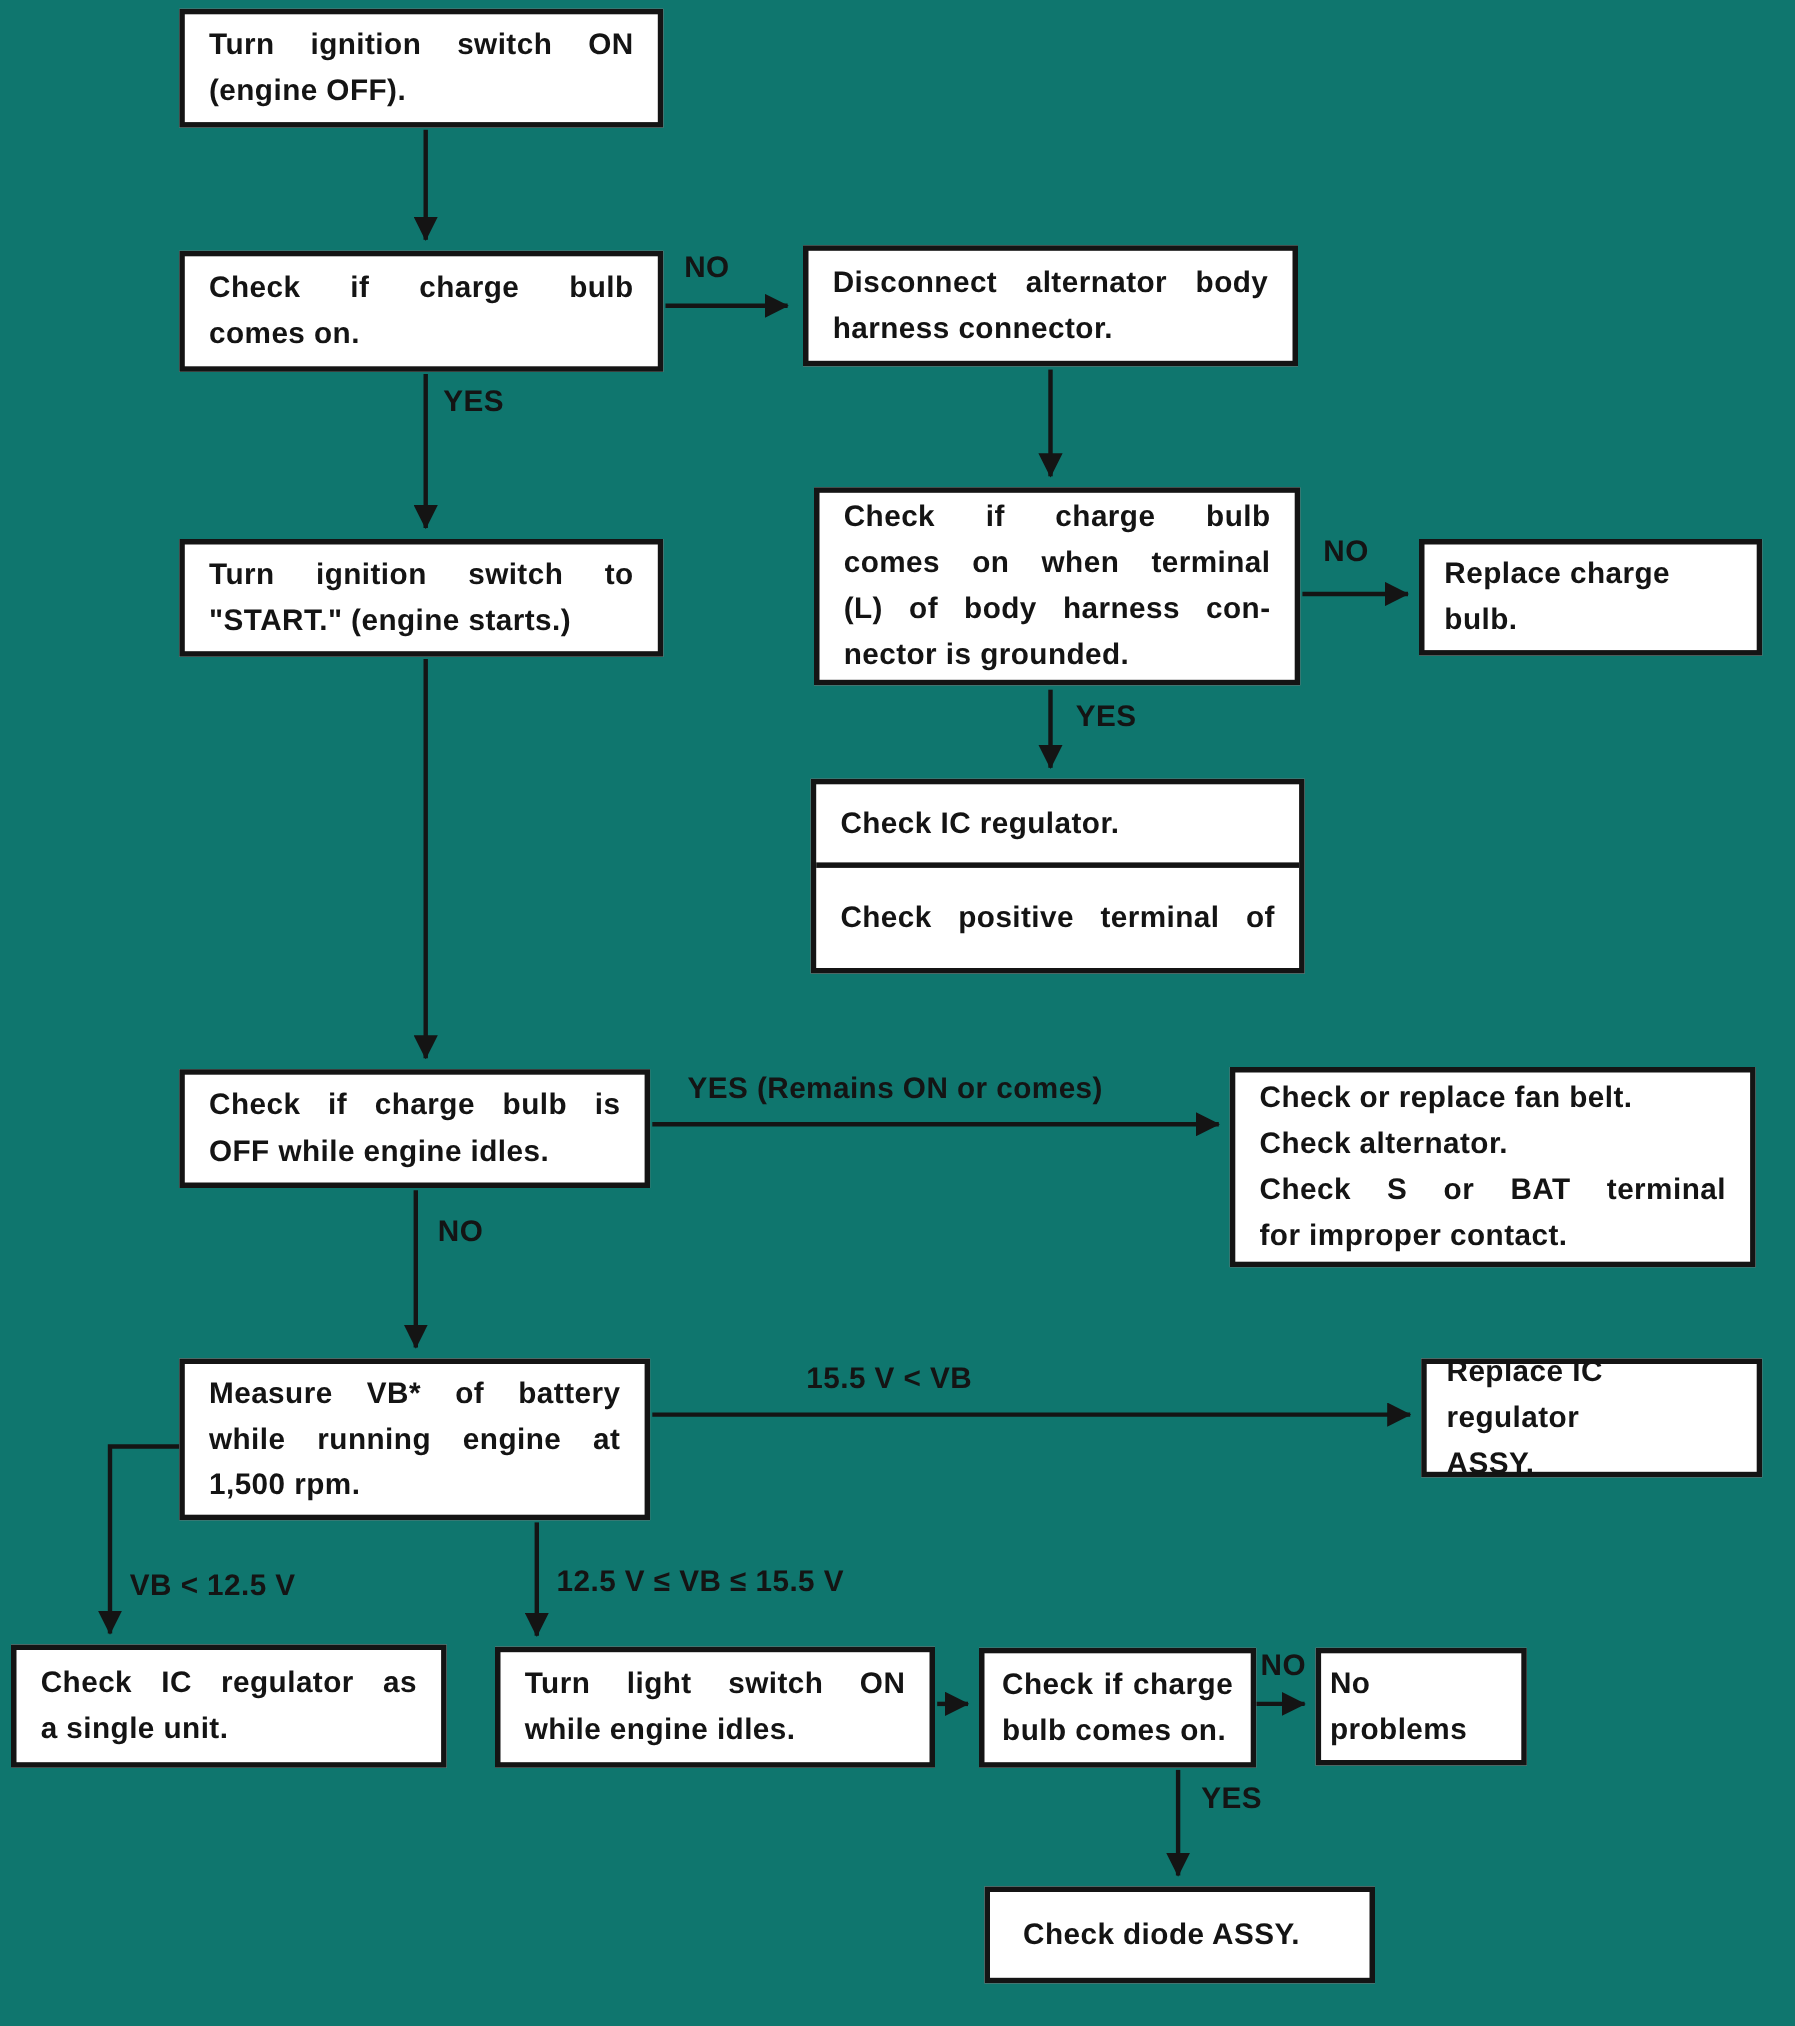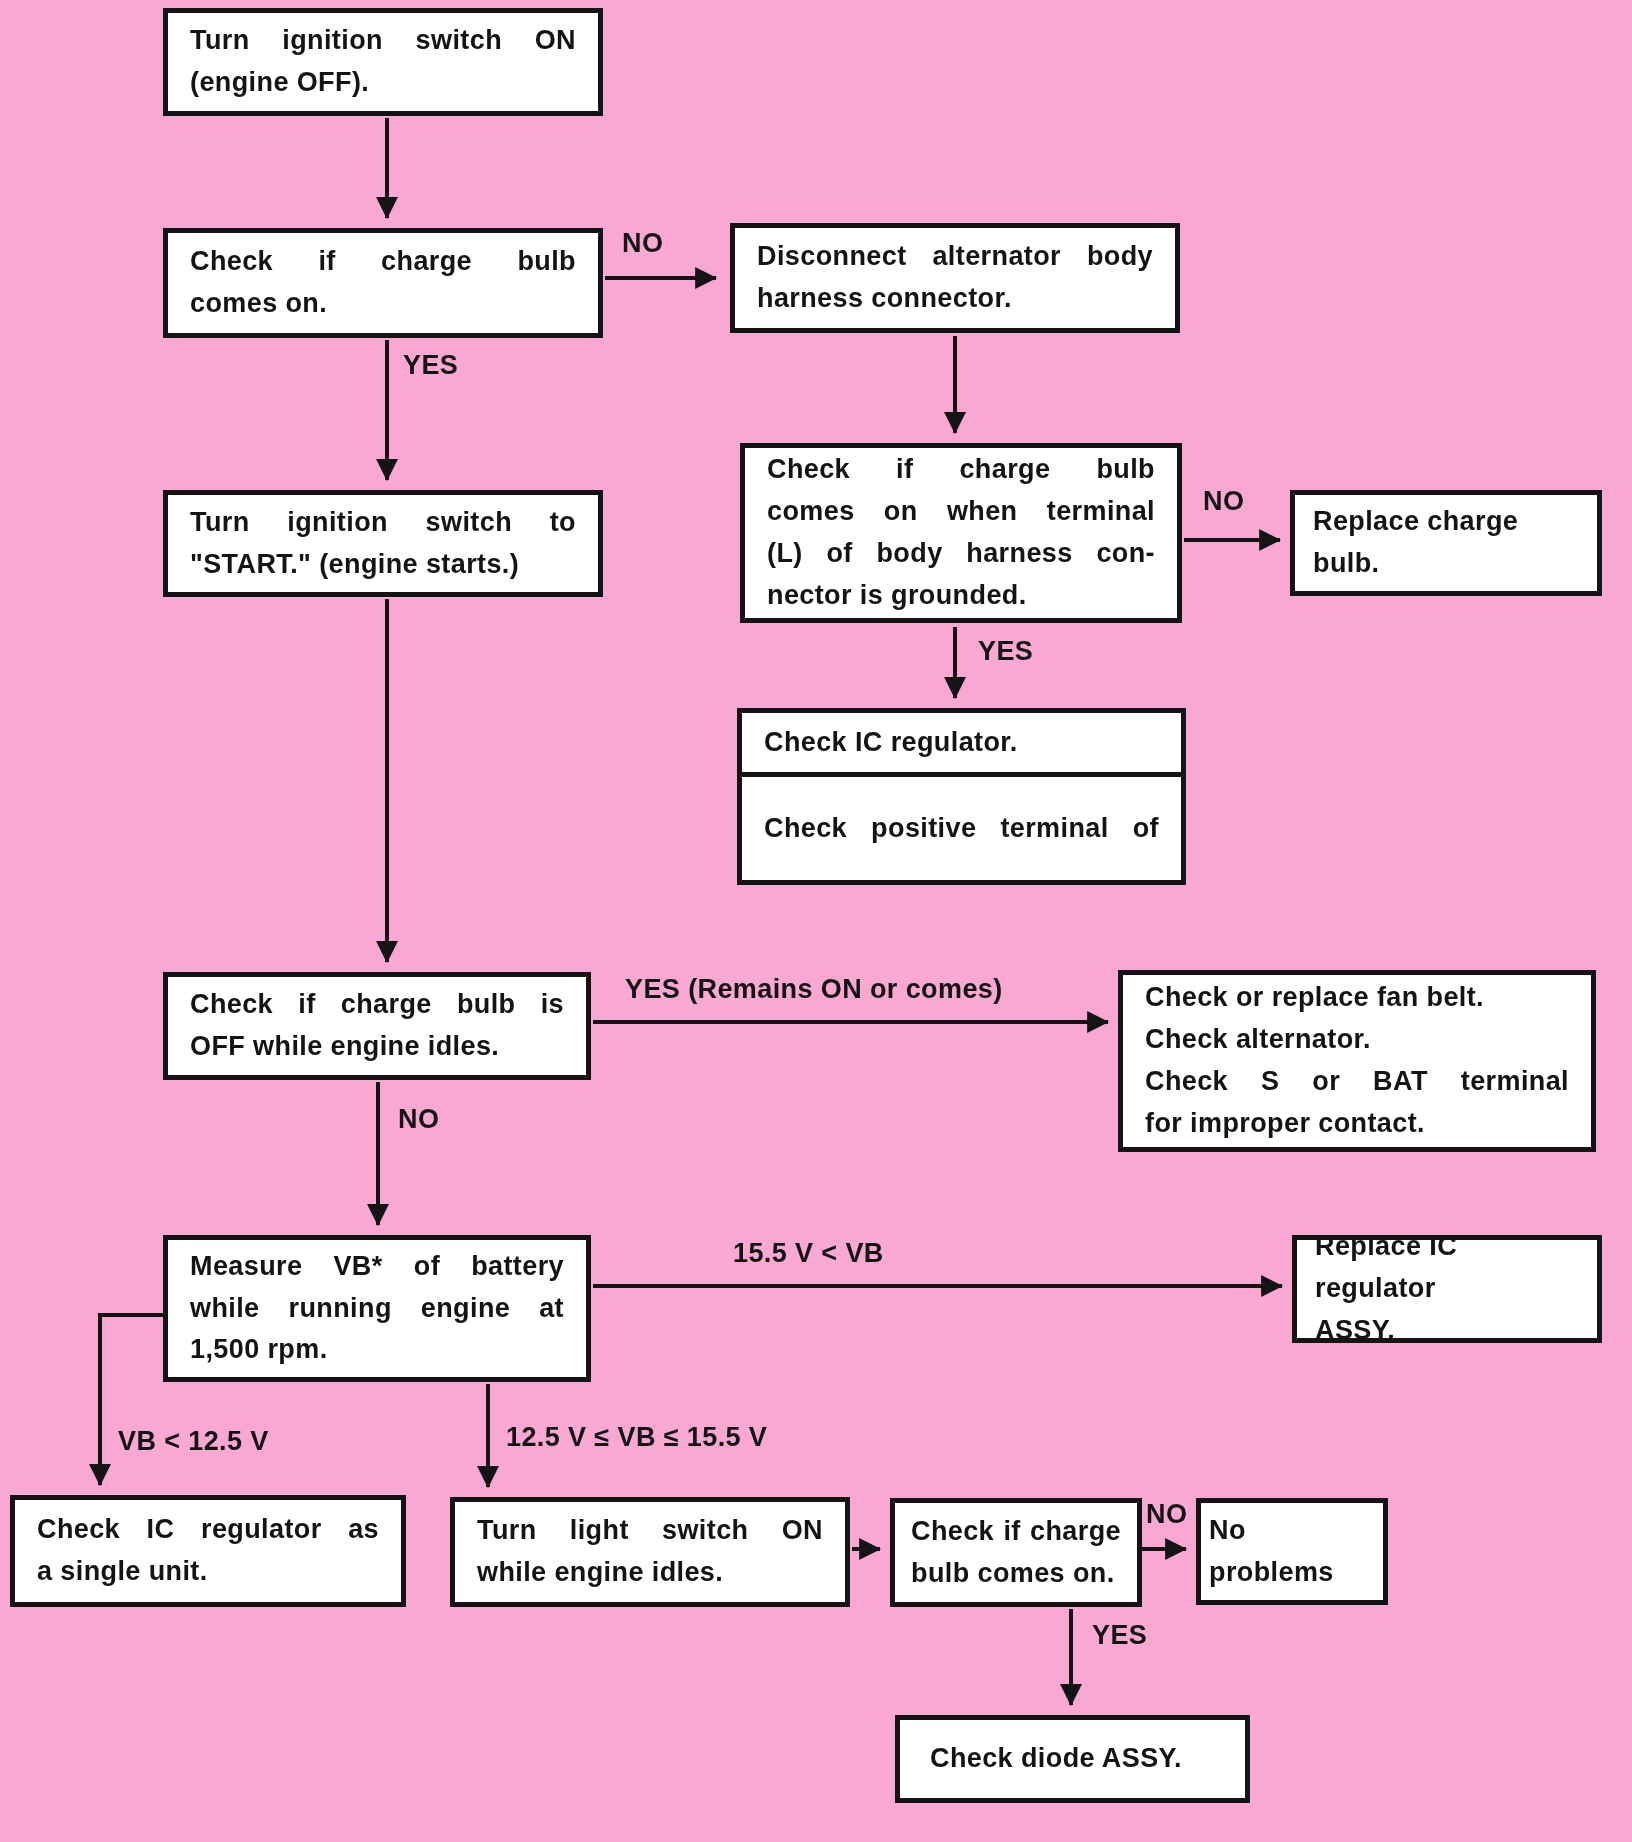--- a/index.html
+++ b/index.html
@@ -1,19 +1,19 @@
 <!DOCTYPE html>
 <html><head>
 <meta charset="utf-8">
 <style>
   html,body{margin:0;padding:0;background:#ffffff;}
   .canvas{
     position:relative;
     width:1632px;height:1842px;
-    background:#f9a8d4;
+    background:#0f766e;
     font-family:"Liberation Sans", sans-serif;
     color:#141414;
     overflow:hidden;
   }
   .wires{position:absolute;left:0;top:0;z-index:1;}
   .box{
     position:absolute;
     box-sizing:border-box;
     background:#ffffff;
     border:5px solid #141414;
@@ -102,21 +102,21 @@
     <div class="ln j">(L) of body harness con-</div>
     <div class="ln">nector is grounded.</div>
   </div>
 
   <div class="box" style="left:1290px;top:490px;width:312px;height:106px;padding:8px 18px">
     <div class="ln">Replace charge</div>
     <div class="ln">bulb.</div>
   </div>
 
   <div class="box dbl" style="left:737px;top:708px;width:449px;height:177px">
-    <div class="cell top" style="height:64px">
+    <div class="cell top" style="height:76px">
       <div class="ln">Check IC regulator.</div>
     </div>
     <div class="cell" style="flex:1">
       <div class="ln j">Check positive terminal of</div>
     </div>
   </div>
 
   <div class="box" style="left:163px;top:972px;width:428px;height:108px">
     <div class="ln j">Check if charge bulb is</div>
     <div class="ln">OFF while engine idles.</div>

